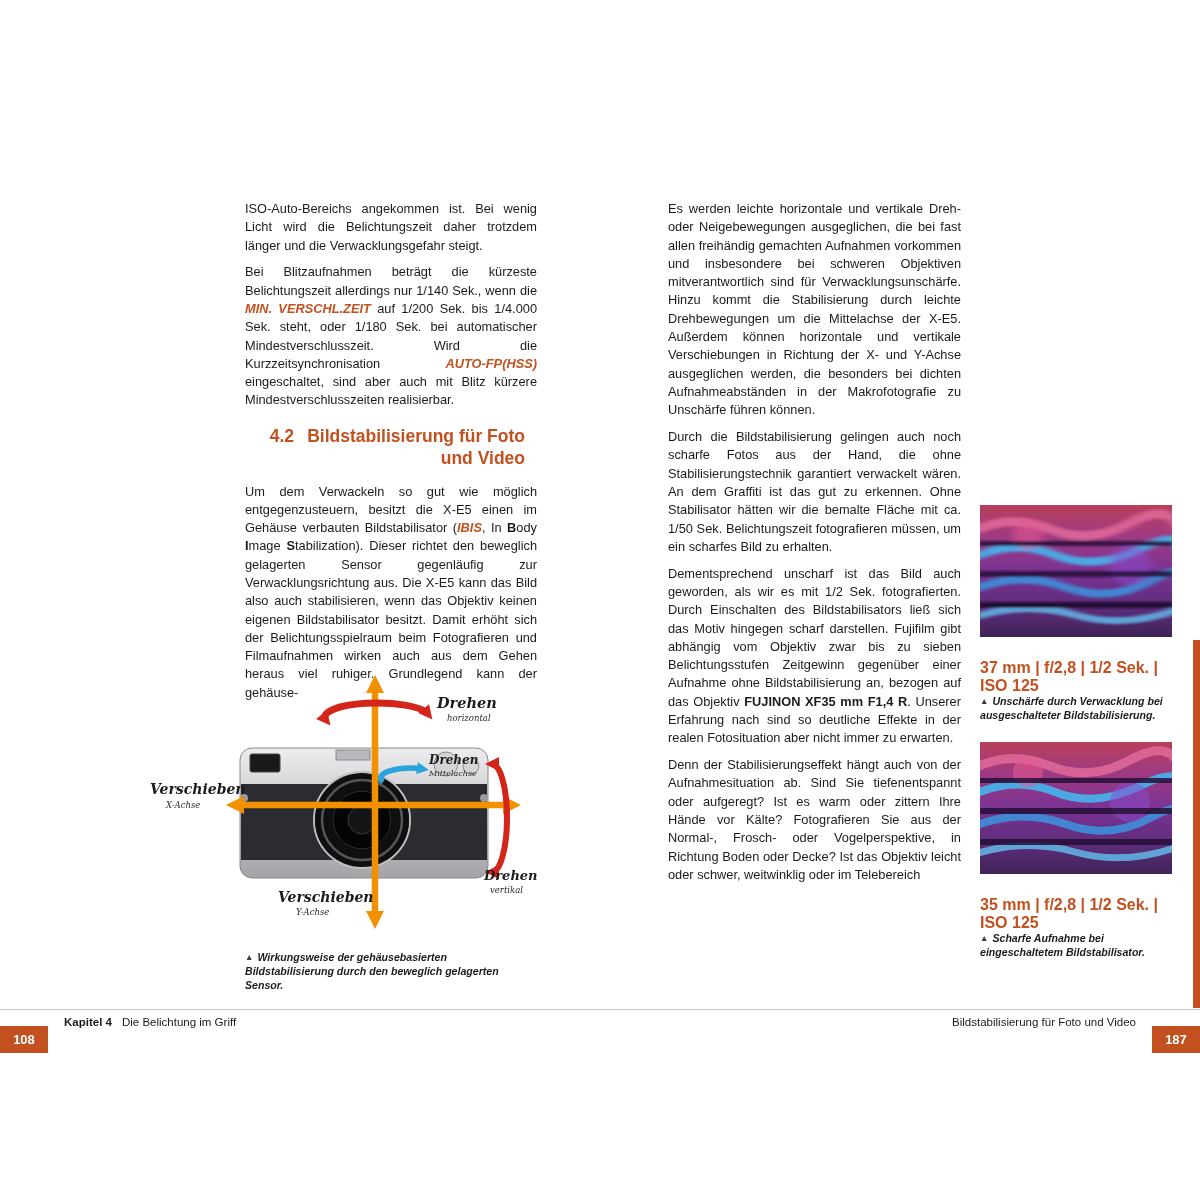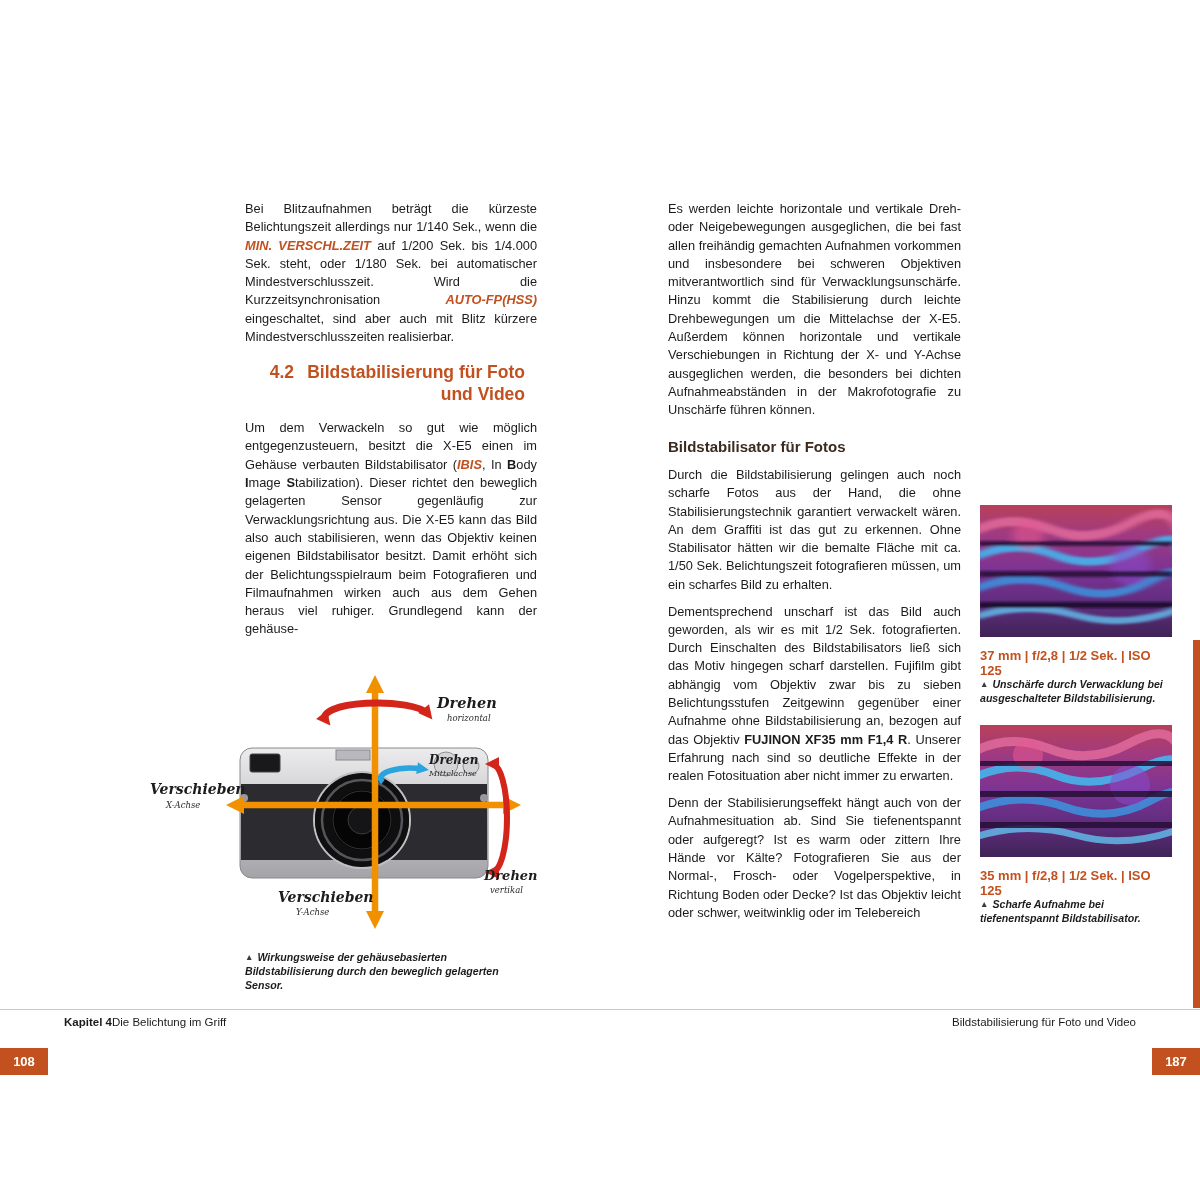--- a/index.html
+++ b/index.html
@@ -36,37 +36,38 @@
   .ar-r { stroke:var(--arrow-red); fill:none; }
   .ar-b { stroke:var(--arrow-blue); fill:none; }
 
   .caption { font-size:10.6px; font-style:italic; font-weight:600; line-height:1.32;
     text-align:left; color:#1b1b1b; }
   .caption .tri { font-style:normal; font-size:8.5px; margin-right:4px; position:relative; top:-1px; color:#3a3a3a; }
   #diagram-caption { position:absolute; left:245px; top:951px; width:292px; }
 
   #fig-col { position:absolute; left:980px; top:505px; width:192px; }
   .figure { margin:0 0 19px; }
-  .fig-settings { color:var(--accent); font-weight:bold; font-size:13px; margin-top:7px; }
+  .fig-settings { color:var(--accent); font-weight:bold; font-size:16px; margin-top:18px; }
   .fig-caption { margin-top:0; }
 
   #edge-tab { position:absolute; right:0; top:640px; width:7px; height:368px; background:var(--accent); }
 
   #footer-line { position:absolute; left:0; top:1009px; width:1200px; height:1px; background:#c9c9c9; }
-  .pagenum-box { position:absolute; top:1048px; width:48px; height:27px; background:var(--accent);
+  .pagenum-box { position:absolute; top:1026px; width:48px; height:27px; background:var(--accent);
     color:#fff; font-weight:bold; font-size:13px; display:flex; align-items:center; justify-content:center; }
   #box-left { left:0; } #box-right { right:0; }
   #footer-left  { position:absolute; left:64px;  top:1016px; font-size:11.5px; }
-  #footer-left .chap { font-weight:bold; margin-right:0;text-align:right; }
+  #footer-left .chap { font-weight:bold; margin-right:10px;text-align:right; }
   #footer-right { position:absolute; right:64px; top:1016px; font-size:11.5px; }
 </style>
 </head>
 <body style="--accent: #c2511f; --arrow-orange: #f29100; --arrow-red: #d4251b; --arrow-blue: #2aa4de; --subheading: #3c2a1e;">
 
 <div class="col" id="left-col">
+  <p>ISO-Auto-Bereichs angekommen ist. Bei wenig Licht wird die Belichtungszeit daher trotzdem länger und die Verwacklungsgefahr steigt.</p>
   <p><span>Bei Blitzaufnahmen beträgt die kürzeste Belichtungszeit allerdings nur 1/140 Sek., wenn die </span><span class="accent-em">MIN. VERSCHL.ZEIT</span><span> auf 1/200 Sek. bis 1/4.000 Sek. steht, oder 1/180 Sek. bei automatischer Mindestverschlusszeit. Wird die Kurzzeitsynchronisation </span><span class="accent-em">AUTO-FP(HSS)</span><span> eingeschaltet, sind aber auch mit Blitz kürzere Mindestverschlusszeiten realisierbar.</span></p>
   <div class="section-heading">
     <span class="h-num">4.2</span>
     <span class="h-text">Bildstabilisierung für Foto und Video</span>
   </div>
   <p><span>Um dem Verwackeln so gut wie möglich entgegenzusteuern, besitzt die X-E5 einen im Gehäuse verbauten Bildstabilisator (</span><span class="accent-em">IBIS</span><span>, In </span><span class="b">B</span><span>ody </span><span class="b">I</span><span>mage </span><span class="b">S</span><span>tabilization). Dieser richtet den beweglich gelagerten Sensor gegenläufig zur Verwacklungsrichtung aus. Die X-E5 kann das Bild also auch stabilisieren, wenn das Objektiv keinen eigenen Bildstabilisator besitzt. Damit erhöht sich der Belichtungsspielraum beim Fotografieren und Filmaufnahmen wirken auch aus dem Gehen heraus viel ruhiger. Grundlegend kann der gehäuse-</span></p>
 </div>
 
 <div id="diagram">
   <svg width="420" height="272" viewBox="0 0 420 272">
@@ -121,21 +122,20 @@
     <text class="dlabel-sub" x="156" y="247" font-size="8.5">Y-Achse</text>
   </svg>
 </div>
 
 <div class="caption" id="diagram-caption">
   <span class="tri">▲</span><span>Wirkungsweise der gehäusebasierten Bildstabilisierung durch den beweglich gelagerten Sensor.</span>
 </div>
 
 <div class="col" id="right-col">
   <p>Es werden leichte horizontale und vertikale Dreh- oder Neigebewegungen ausgeglichen, die bei fast allen freihändig gemachten Aufnahmen vorkommen und insbesondere bei schweren Objektiven mitverantwortlich sind für Verwacklungsunschärfe. Hinzu kommt die Stabilisierung durch leichte Drehbewegungen um die Mittelachse der X-E5. Außerdem können horizontale und vertikale Verschiebungen in Richtung der X- und Y-Achse ausgeglichen werden, die besonders bei dichten Aufnahmeabständen in der Makrofotografie zu Unschärfe führen können.</p>
-  <div class="sub-heading">Bildstabilisator für Fotos</div>
   <p>Durch die Bildstabilisierung gelingen auch noch scharfe Fotos aus der Hand, die ohne Stabilisierungstechnik garantiert verwackelt wären. An dem Graffiti ist das gut zu erkennen. Ohne Stabilisator hätten wir die bemalte Fläche mit ca. 1/50 Sek. Belichtungszeit fotografieren müssen, um ein scharfes Bild zu erhalten.</p>
   <p><span>Dementsprechend unscharf ist das Bild auch geworden, als wir es mit 1/2 Sek. fotografierten. Durch Einschalten des Bildstabilisators ließ sich das Motiv hingegen scharf darstellen. Fujifilm gibt abhängig vom Objektiv zwar bis zu sieben Belichtungsstufen Zeitgewinn gegenüber einer Aufnahme ohne Bildstabilisierung an, bezogen auf das Objektiv </span><span class="b">FUJINON XF35 mm F1,4 R</span><span>. Unserer Erfahrung nach sind so deutliche Effekte in der realen Fotosituation aber nicht immer zu erwarten.</span></p>
   <p>Denn der Stabilisierungseffekt hängt auch von der Aufnahmesituation ab. Sind Sie tiefenentspannt oder aufgeregt? Ist es warm oder zittern Ihre Hände vor Kälte? Fotografieren Sie aus der Normal-, Frosch- oder Vogelperspektive, in Richtung Boden oder Decke? Ist das Objektiv leicht oder schwer, weitwinklig oder im Telebereich</p>
 </div>
 
 <div id="fig-col">
   <div class="figure">
     <svg width="192" height="132" viewBox="0 0 192 132">
       <defs>
         <linearGradient id="g1" x1="0" y1="0" x2="0" y2="1">
@@ -190,21 +190,21 @@
         <path d="M-5 112 Q 45 96 95 110 T 200 104" stroke="#62c1ef" stroke-width="7" fill="none" opacity="0.8"></path>
         <circle cx="48" cy="30" r="15" fill="#e85a93" opacity="0.55"></circle>
         <circle cx="150" cy="60" r="20" fill="#8a4ccf" opacity="0.5"></circle>
         <rect x="-5" y="36" width="202" height="5" fill="#241036" opacity="0.85"></rect>
         <rect x="-5" y="66" width="202" height="6" fill="#241036" opacity="0.85"></rect>
         <rect x="-5" y="97" width="202" height="6" fill="#241036" opacity="0.85"></rect>
       </g>
     </svg>
     <div class="fig-settings">35 mm | f/2,8 | 1/2 Sek. | ISO 125</div>
     <div class="caption fig-caption">
-      <span class="tri">▲</span><span>Scharfe Aufnahme bei tiefenentspannt Bildstabilisator.</span>
+      <span class="tri">▲</span><span>Scharfe Aufnahme bei eingeschaltetem Bildstabilisator.</span>
     </div>
   </div>
 </div>
 
 <div id="edge-tab"></div>
 
 <div id="footer-line"></div>
 <div class="pagenum-box" id="box-left">108</div>
 <div id="footer-left">
   <span class="chap">Kapitel 4</span><span>Die Belichtung im Griff</span>

